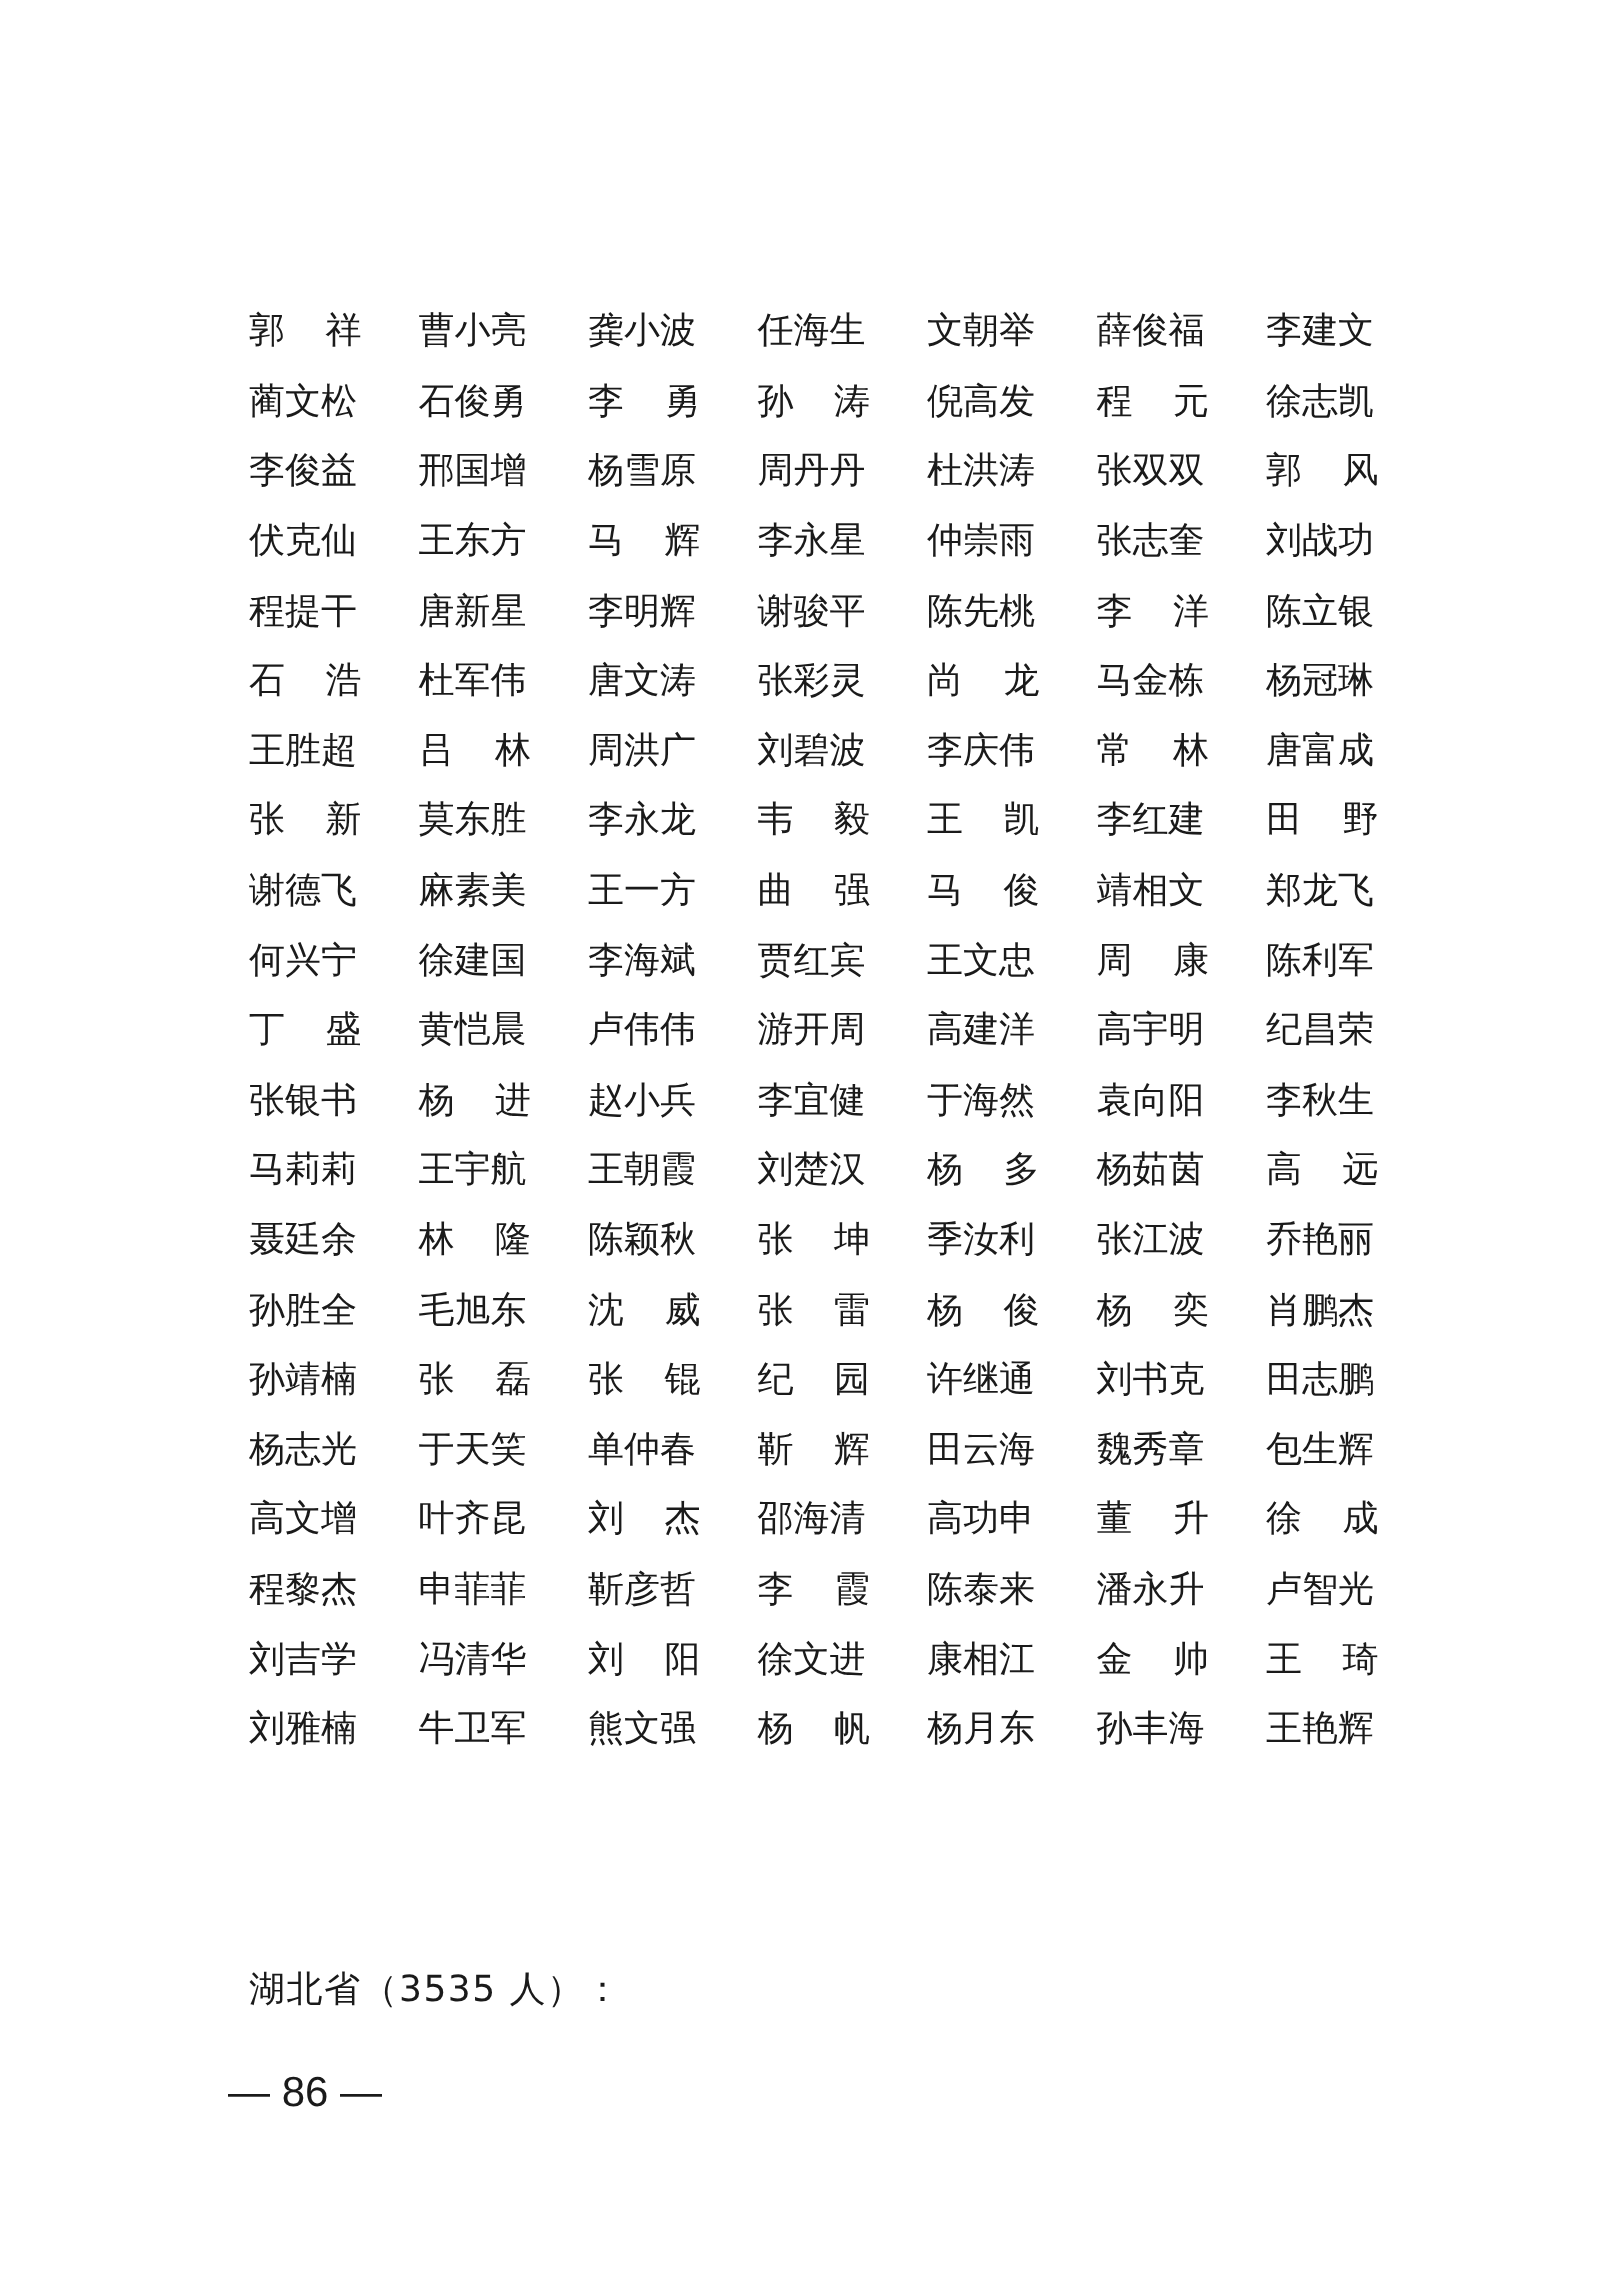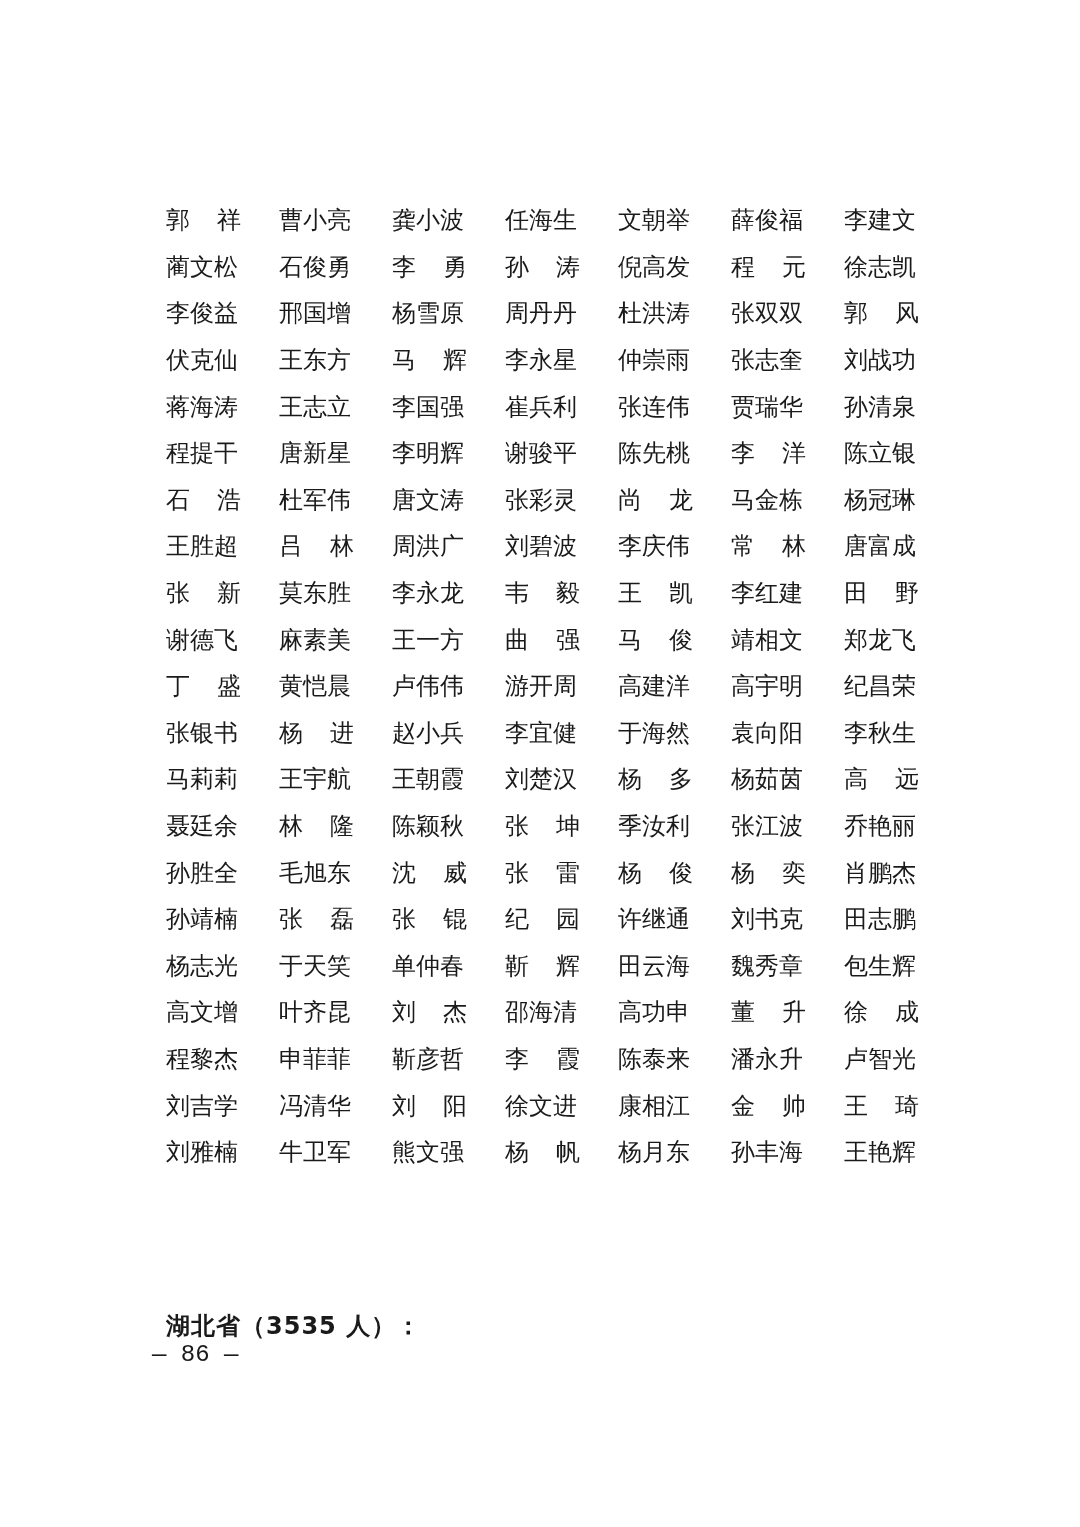--- a/index.html
+++ b/index.html
@@ -48,33 +48,33 @@
     margin-right: 38px;
   }
   .name-cell:last-child.two {
     margin-right: 0;
   }
   .section-heading {
     position: absolute;
     left: 166px;
     top: 1309px;
     font-size: 24px;
-    font-weight: bold;
+    font-weight: normal;
     line-height: 34px;
     font-family: "DejaVu Sans", "Liberation Sans", sans-serif;
     letter-spacing: 1px;
     text-align: right;
   }
   .page-number {
     position: absolute;
     left: 152px;
-    top: 1338px;
-    font-size: 24px;
+    top: 1378px;
+    font-size: 28px;
     line-height: 34px;
-    font-family: Liberation Mono, monospace;
+    font-family: Liberation Sans, sans-serif;
   }
 </style>
 </head>
 <body>
 
 <div class="page">
   <div class="name-grid" id="name-grid">
       <div class="name-row">
         <div class="name-cell two">
           <span>郭</span>
@@ -123,29 +123,20 @@
         <div class="name-cell two">
           <span>马</span>
           <span>辉</span>
         </div>
         <div class="name-cell">李永星</div>
         <div class="name-cell">仲崇雨</div>
         <div class="name-cell">张志奎</div>
         <div class="name-cell">刘战功</div>
       </div>
       <div class="name-row">
-        <div class="name-cell">蒋海涛</div>
-        <div class="name-cell">王志立</div>
-        <div class="name-cell">李国强</div>
-        <div class="name-cell">崔兵利</div>
-        <div class="name-cell">张连伟</div>
-        <div class="name-cell">贾瑞华</div>
-        <div class="name-cell">孙清泉</div>
-      </div>
-      <div class="name-row">
         <div class="name-cell">程提干</div>
         <div class="name-cell">唐新星</div>
         <div class="name-cell">李明辉</div>
         <div class="name-cell">谢骏平</div>
         <div class="name-cell">陈先桃</div>
         <div class="name-cell two">
           <span>李</span>
           <span>洋</span>
         </div>
         <div class="name-cell">陈立银</div>
@@ -208,20 +199,32 @@
         <div class="name-cell two">
           <span>曲</span>
           <span>强</span>
         </div>
         <div class="name-cell two">
           <span>马</span>
           <span>俊</span>
         </div>
         <div class="name-cell">靖相文</div>
         <div class="name-cell">郑龙飞</div>
+      </div>
+      <div class="name-row">
+        <div class="name-cell">何兴宁</div>
+        <div class="name-cell">徐建国</div>
+        <div class="name-cell">李海斌</div>
+        <div class="name-cell">贾红宾</div>
+        <div class="name-cell">王文忠</div>
+        <div class="name-cell two">
+          <span>周</span>
+          <span>康</span>
+        </div>
+        <div class="name-cell">陈利军</div>
       </div>
       <div class="name-row">
         <div class="name-cell two">
           <span>丁</span>
           <span>盛</span>
         </div>
         <div class="name-cell">黄恺晨</div>
         <div class="name-cell">卢伟伟</div>
         <div class="name-cell">游开周</div>
         <div class="name-cell">高建洋</div>

